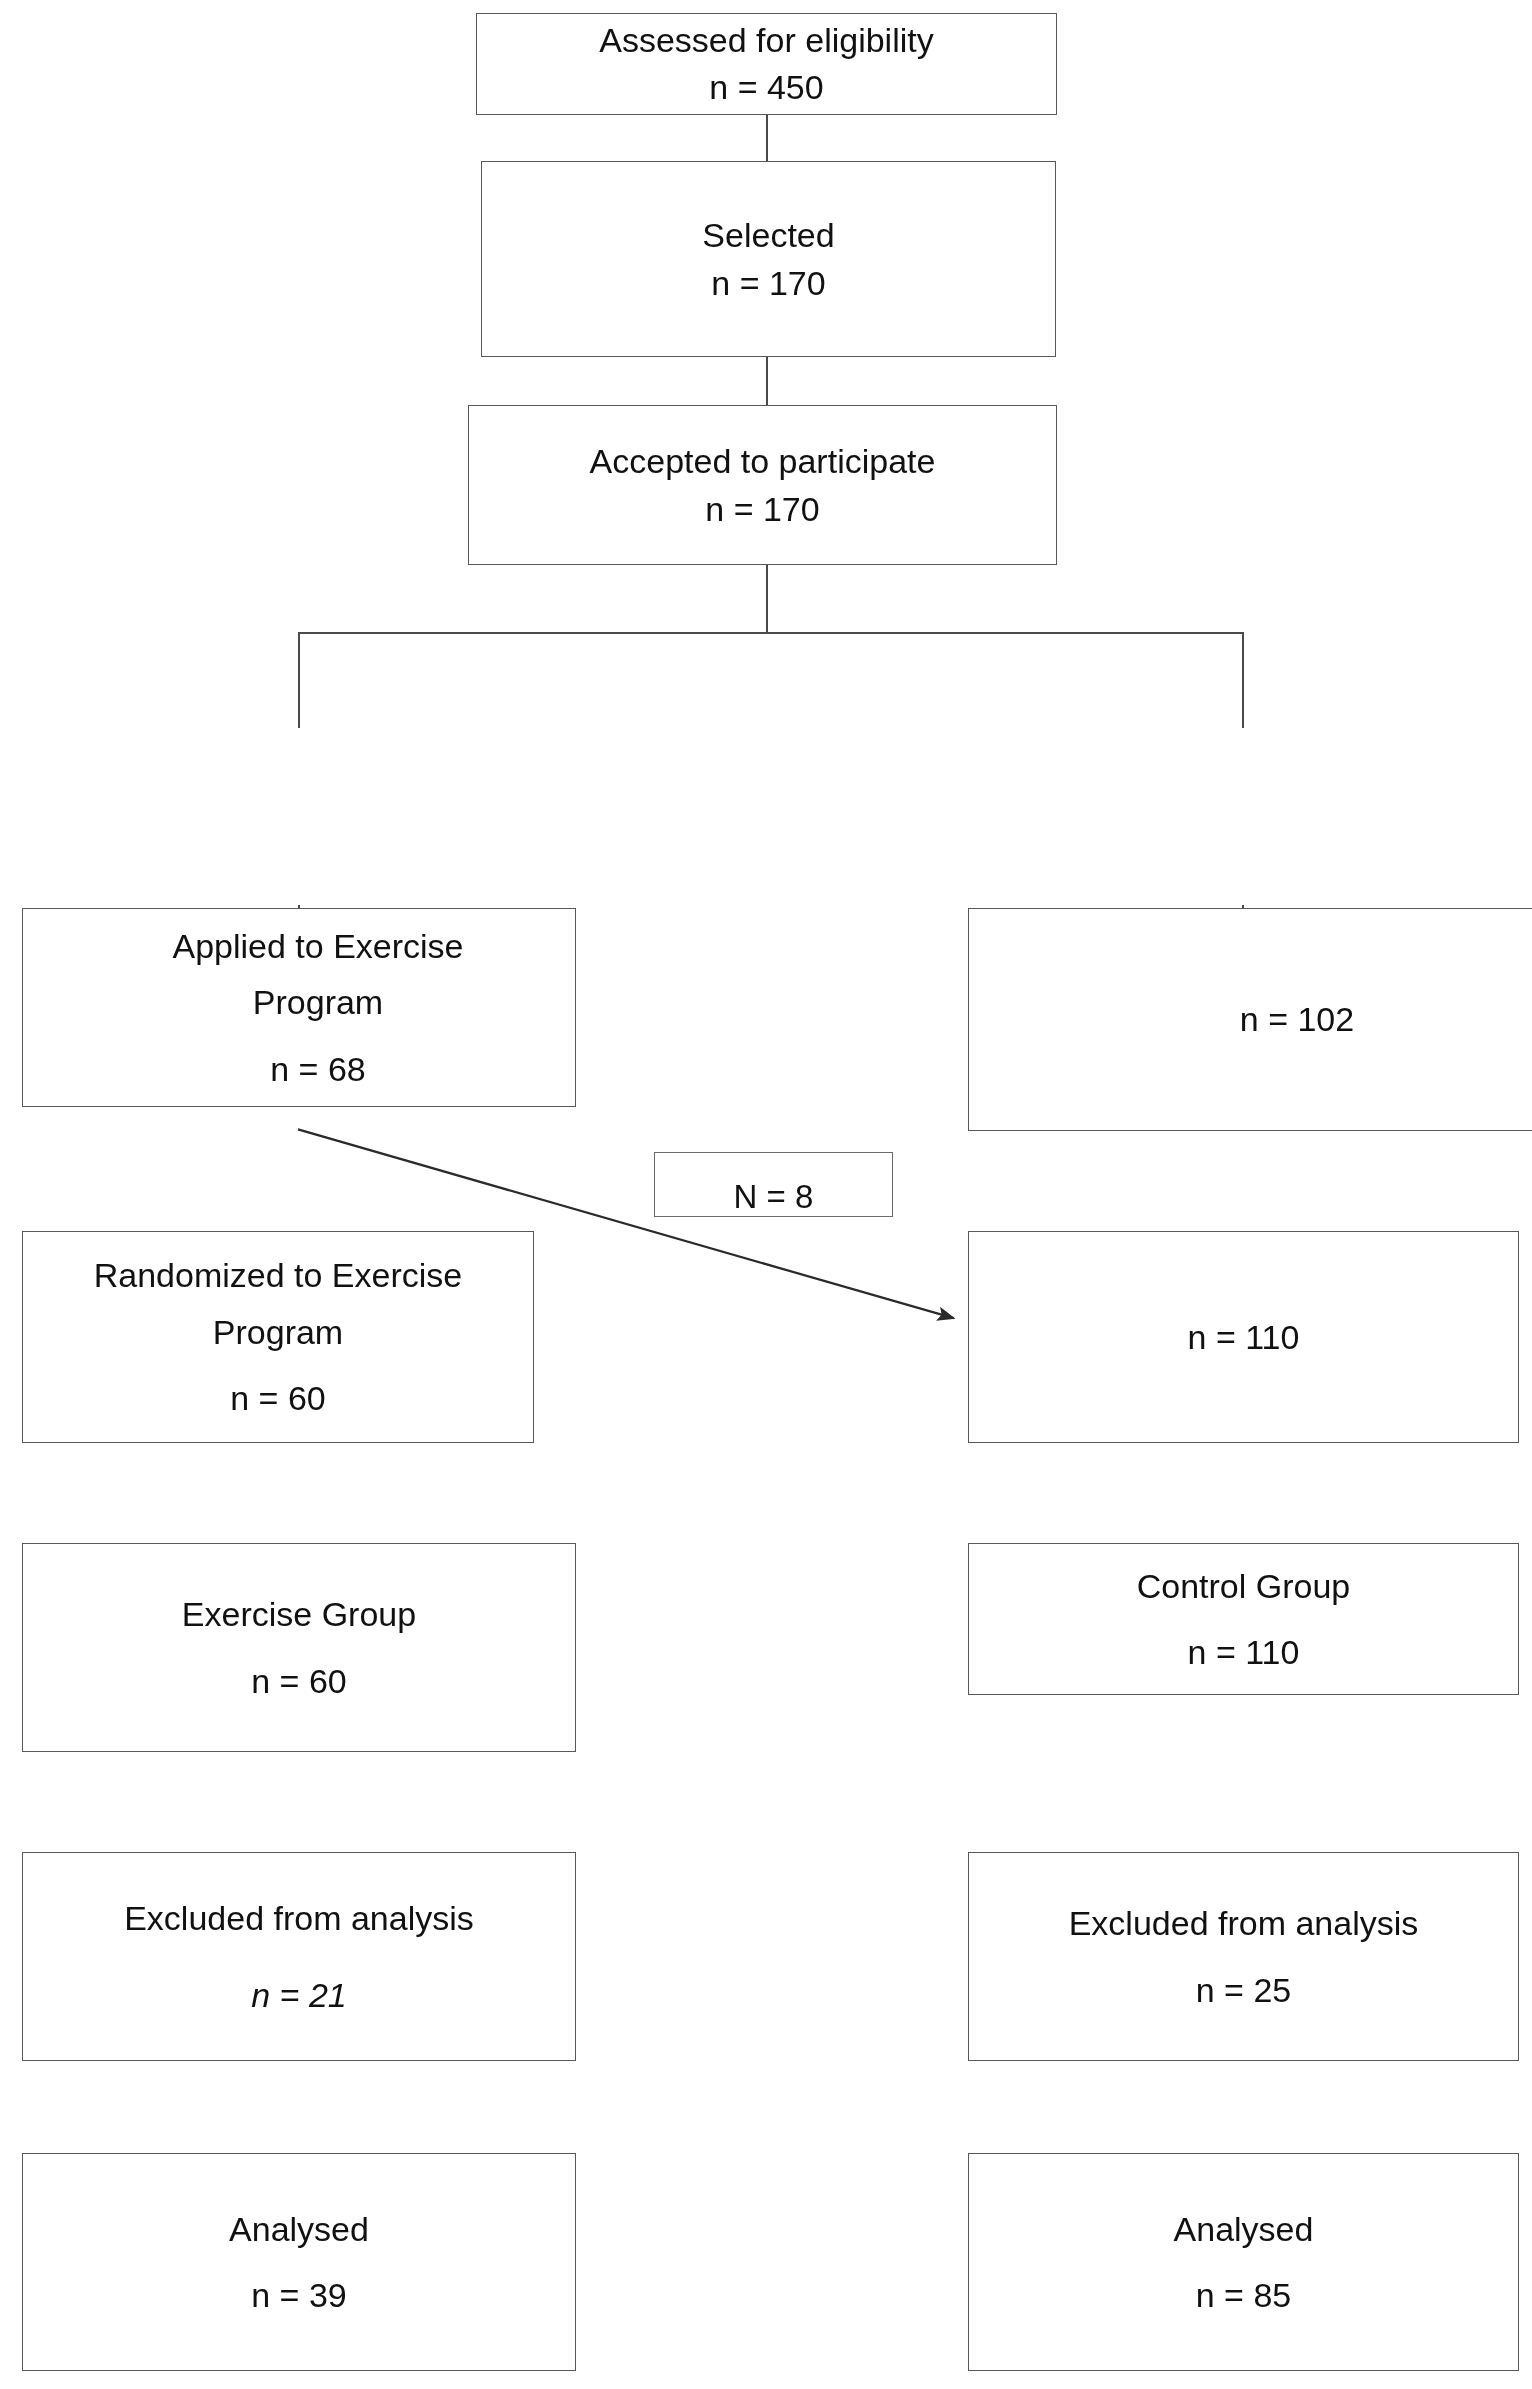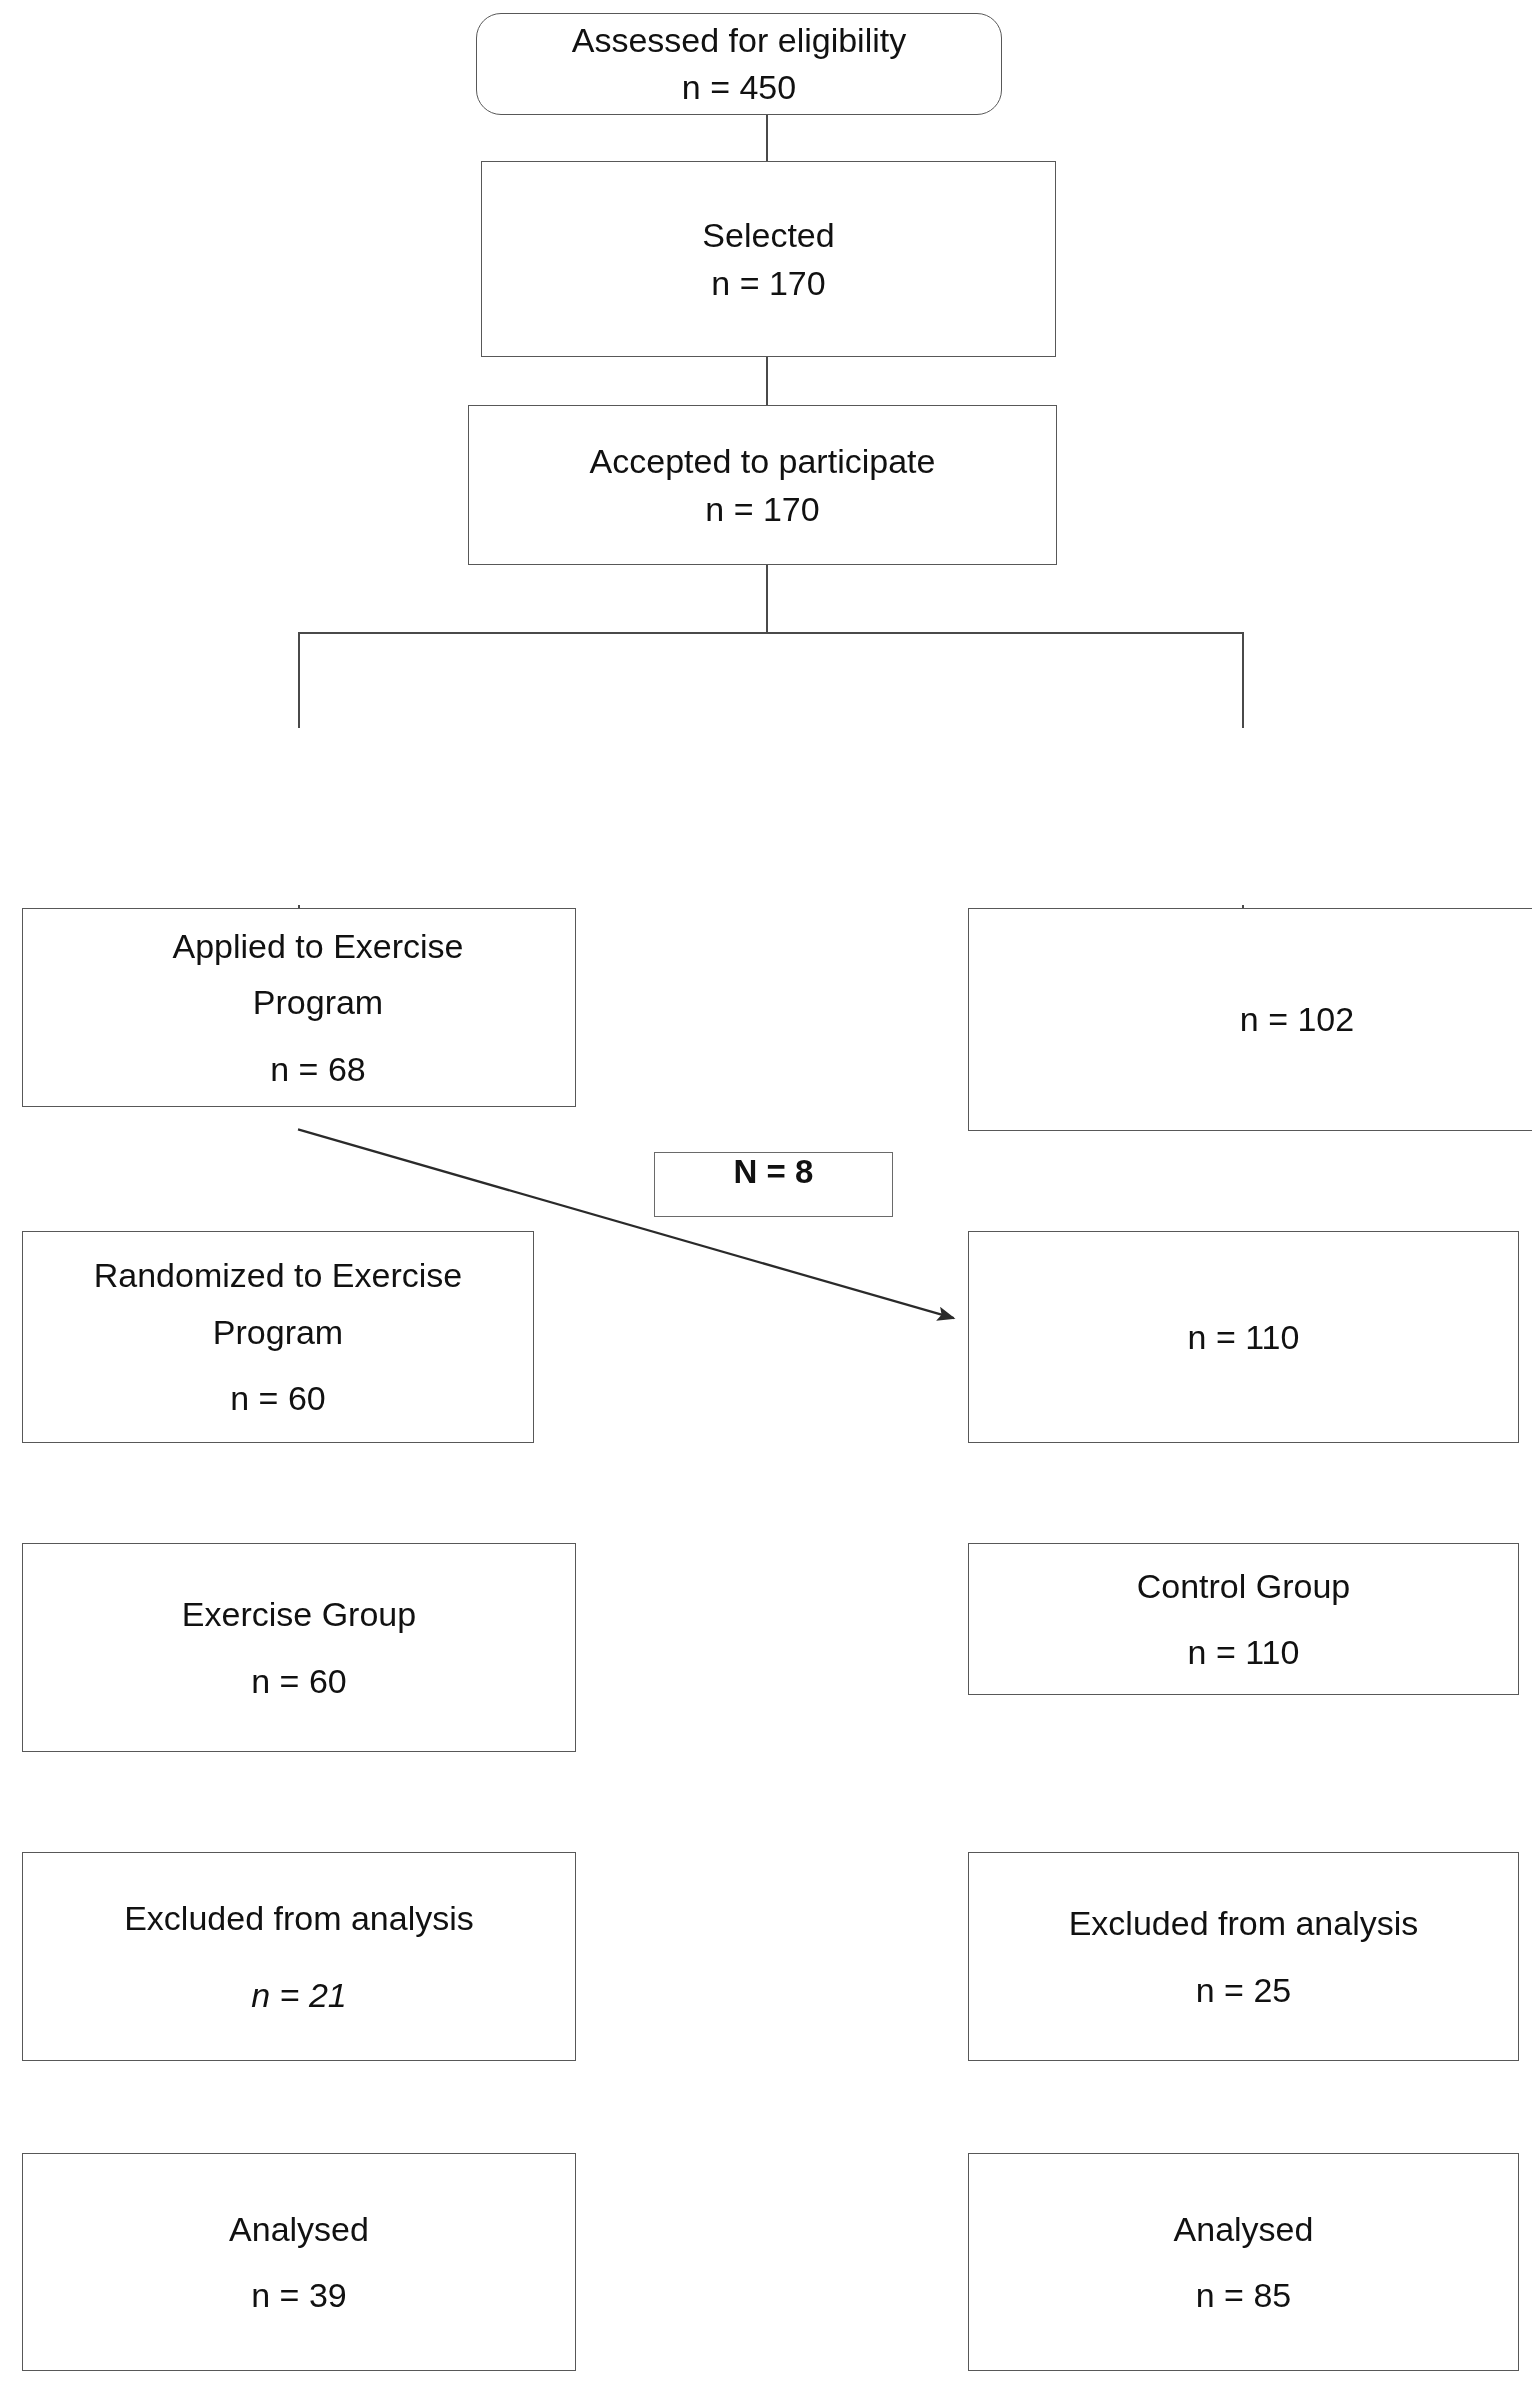--- a/index.html
+++ b/index.html
@@ -41,25 +41,24 @@
   }
   .flow-box.tight .line + .line {
     margin-top: 12px;
   }
   .note-box {
     position: absolute;
     box-sizing: border-box;
     background: #ffffff;
     border: 1.5px solid #6a6a6a;
     display: flex;
-    align-items: flex-start;
+    align-items: flex-end;
     justify-content: center;
     color: #111111;
     font-size: 33px;
-    font-weight: bold;
   }
   .connector {
     position: absolute;
     background: #4a4a4a;
   }
   .connector.v { width: 1.5px; }
   .connector.h { height: 1.5px; }
   svg.arrow-layer {
     position: absolute;
     left: 0;
@@ -97,21 +96,21 @@
 
   <svg class="arrow-layer" viewBox="0 0 2038 3177" xmlns="http://www.w3.org/2000/svg">
     <defs>
       <marker id="arrowhead" markerWidth="9" markerHeight="9" refX="7.2" refY="3.2" orient="auto" markerUnits="strokeWidth">
         <path d="M0,0 L8,3.2 L0,6.4 L1.6,3.2 z" fill="#2a2a2a"></path>
       </marker>
     </defs>
     <line x1="396" y1="1502" x2="1268" y2="1753" stroke="#2a2a2a" stroke-width="3" marker-end="url(#arrowhead)"></line>
   </svg>
 
-  <div class="flow-box" style="left:476px; top:12.8px; width:526px; height:102px;border-radius:25px;">
+  <div class="flow-box" style="left:476px; top:12.8px; width:581px; height:102px;">
     <span class="line">Assessed for eligibility</span>
     <span class="line">n = 450</span>
   </div>
 
   <div class="flow-box" style="left:481px; top:161px; width:575px; height:196px;">
     <span class="line">Selected</span>
     <span class="line">n = 170</span>
   </div>
 
   <div class="flow-box" style="left:468px; top:405px; width:589px; height:160px;">

